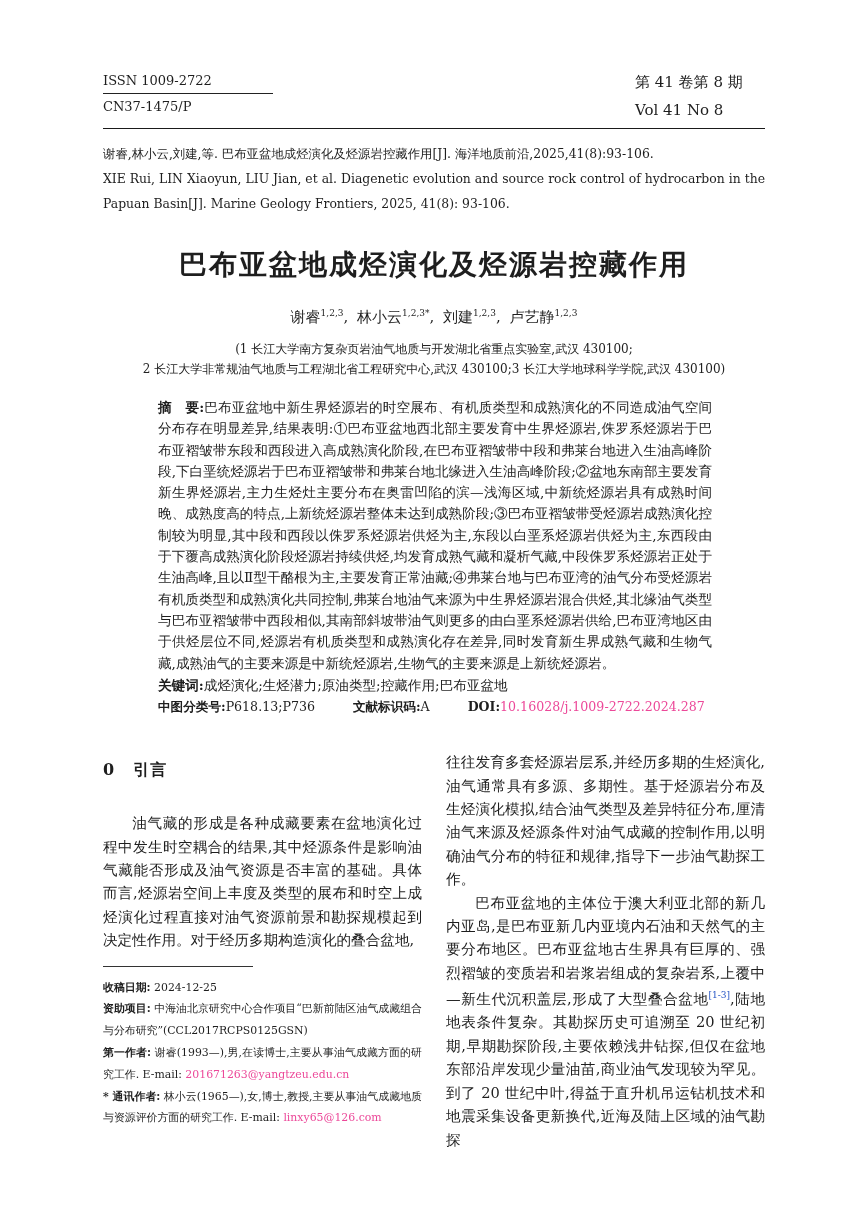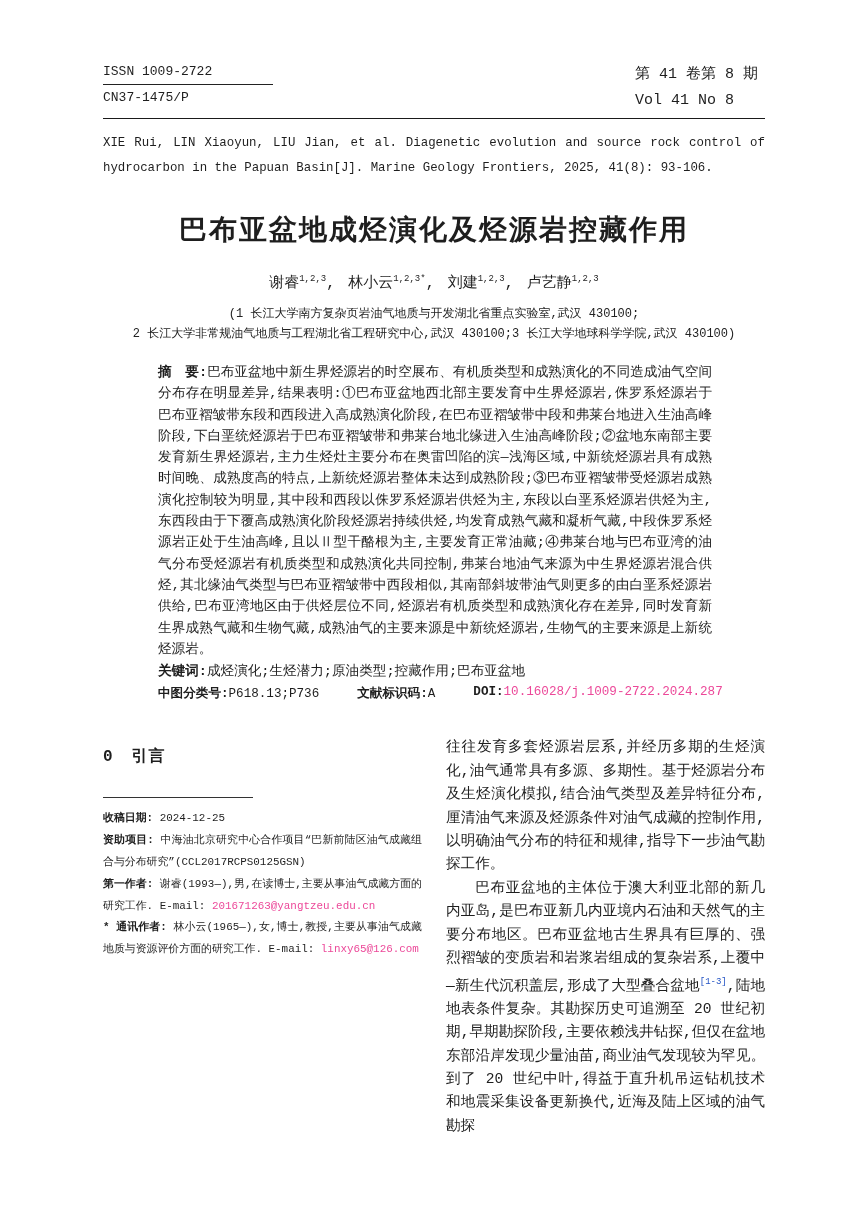--- a/index.html
+++ b/index.html
@@ -4,21 +4,21 @@
 <style>
   * { margin: 0; padding: 0; box-sizing: border-box; }
   html, body { background: #ffffff; }
   body {
     width: 866px; height: 1225px;
     font-family: "DejaVu Serif", "Liberation Serif", serif;
     color: #1e1e1e;
     position: relative;
     overflow: hidden;
   }
-  .page { position: absolute; top: 64px; left: 103px; width: 662px; font-family: Liberation Mono, monospace; }
+  .page { position: absolute; top: 73px; left: 103px; width: 662px; }
 
   
   .jheader { display: flex; justify-content: space-between; align-items: flex-start; }
   .jh-left { width: 170px; font-size: 13px; }
   .jh-left .issn { padding-bottom: 5px; border-bottom: 1.2px solid #222; margin-bottom: 5px; }
   .jh-center { text-align: center; }
   .jh-center .cnname { font-size: 16.5px; letter-spacing: 3px; }
   .jh-center .enname { font-size: 13px; margin-top: 8px; }
   .jh-right { width: 130px; font-size: 15px; }
   .jh-right div + div { margin-top: 9px; }
@@ -72,20 +72,21 @@
       <div class="cn">CN37-1475/P</div>
     </div>
     <div class="jh-right">
       <div>第 41 卷第 8 期</div>
       <div>Vol 41 No 8</div>
     </div>
   </div>
   <div class="jrule"></div>
 
   <div class="cite">
+    <p>谢睿,林小云,刘建,等. 巴布亚盆地成烃演化及烃源岩控藏作用[J]. 海洋地质前沿,2025,41(8):93-106.</p>
     <p>XIE Rui, LIN Xiaoyun, LIU Jian, et al. Diagenetic evolution and source rock control of hydrocarbon in the Papuan Basin[J]. Marine Geology Frontiers, 2025, 41(8): 93-106.</p>
   </div>
 
   <h1 class="title">巴布亚盆地成烃演化及烃源岩控藏作用</h1>
 
   <div class="authors">
     <span class="author"><span>谢睿</span><sup>1,2,3</sup><span>,</span></span>
     <span class="author"><span>林小云</span><sup>1,2,3*</sup><span>,</span></span>
     <span class="author"><span>刘建</span><sup>1,2,3</sup><span>,</span></span>
     <span class="author"><span>卢艺静</span><sup>1,2,3</sup><span></span></span>
@@ -103,20 +104,21 @@
       <span class="m-item"><span class="lbl">中图分类号:</span><span>P618.13;P736</span></span>
       <span class="m-item"><span class="lbl">文献标识码:</span><span>A</span></span>
       <span class="m-item"><span class="lbl">DOI:</span><a class="link" href="#">10.16028/j.1009-2722.2024.287</a></span>
     </div>
   </div>
 
   <div class="cols">
 
     <div class="col">
       <h2 class="sec-h"><span class="sec-num">0</span><span>引言</span></h2>
+      <p class="body indent">油气藏的形成是各种成藏要素在盆地演化过程中发生时空耦合的结果,其中烃源条件是影响油气藏能否形成及油气资源是否丰富的基础。具体而言,烃源岩空间上丰度及类型的展布和时空上成烃演化过程直接对油气资源前景和勘探规模起到决定性作用。对于经历多期构造演化的叠合盆地,</p>
 
       <div class="foot-rule"></div>
       <div class="footnotes">
         <p><b>收稿日期:</b><span> 2024-12-25</span></p>
         <p><b>资助项目:</b><span> 中海油北京研究中心合作项目“巴新前陆区油气成藏组合与分布研究”(CCL2017RCPS0125GSN)</span></p>
         <p><b>第一作者:</b><span> 谢睿(1993—),男,在读博士,主要从事油气成藏方面的研究工作. E-mail: </span><a class="link" href="#">201671263@yangtzeu.edu.cn</a></p>
         <p><b>* 通讯作者:</b><span> 林小云(1965—),女,博士,教授,主要从事油气成藏地质与资源评价方面的研究工作. E-mail: </span><a class="link" href="#">linxy65@126.com</a></p>
       </div>
     </div>
 

